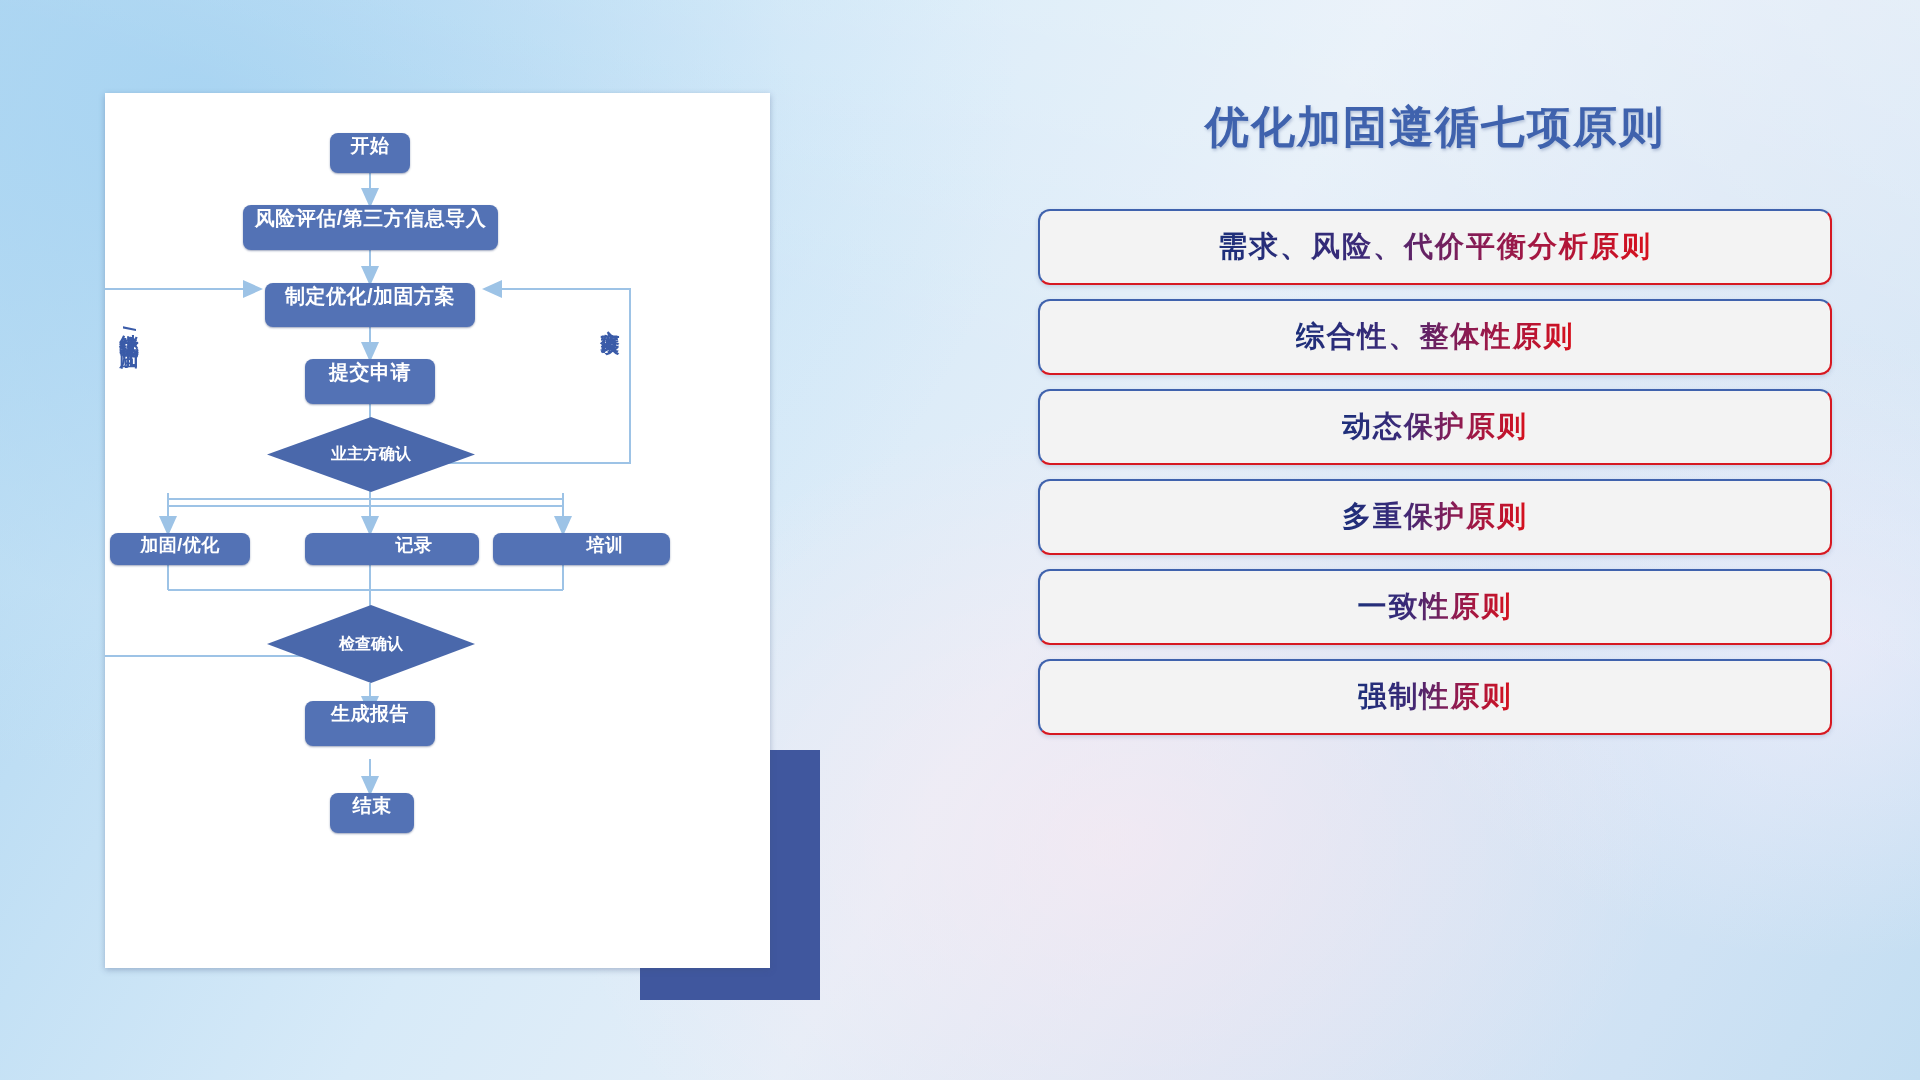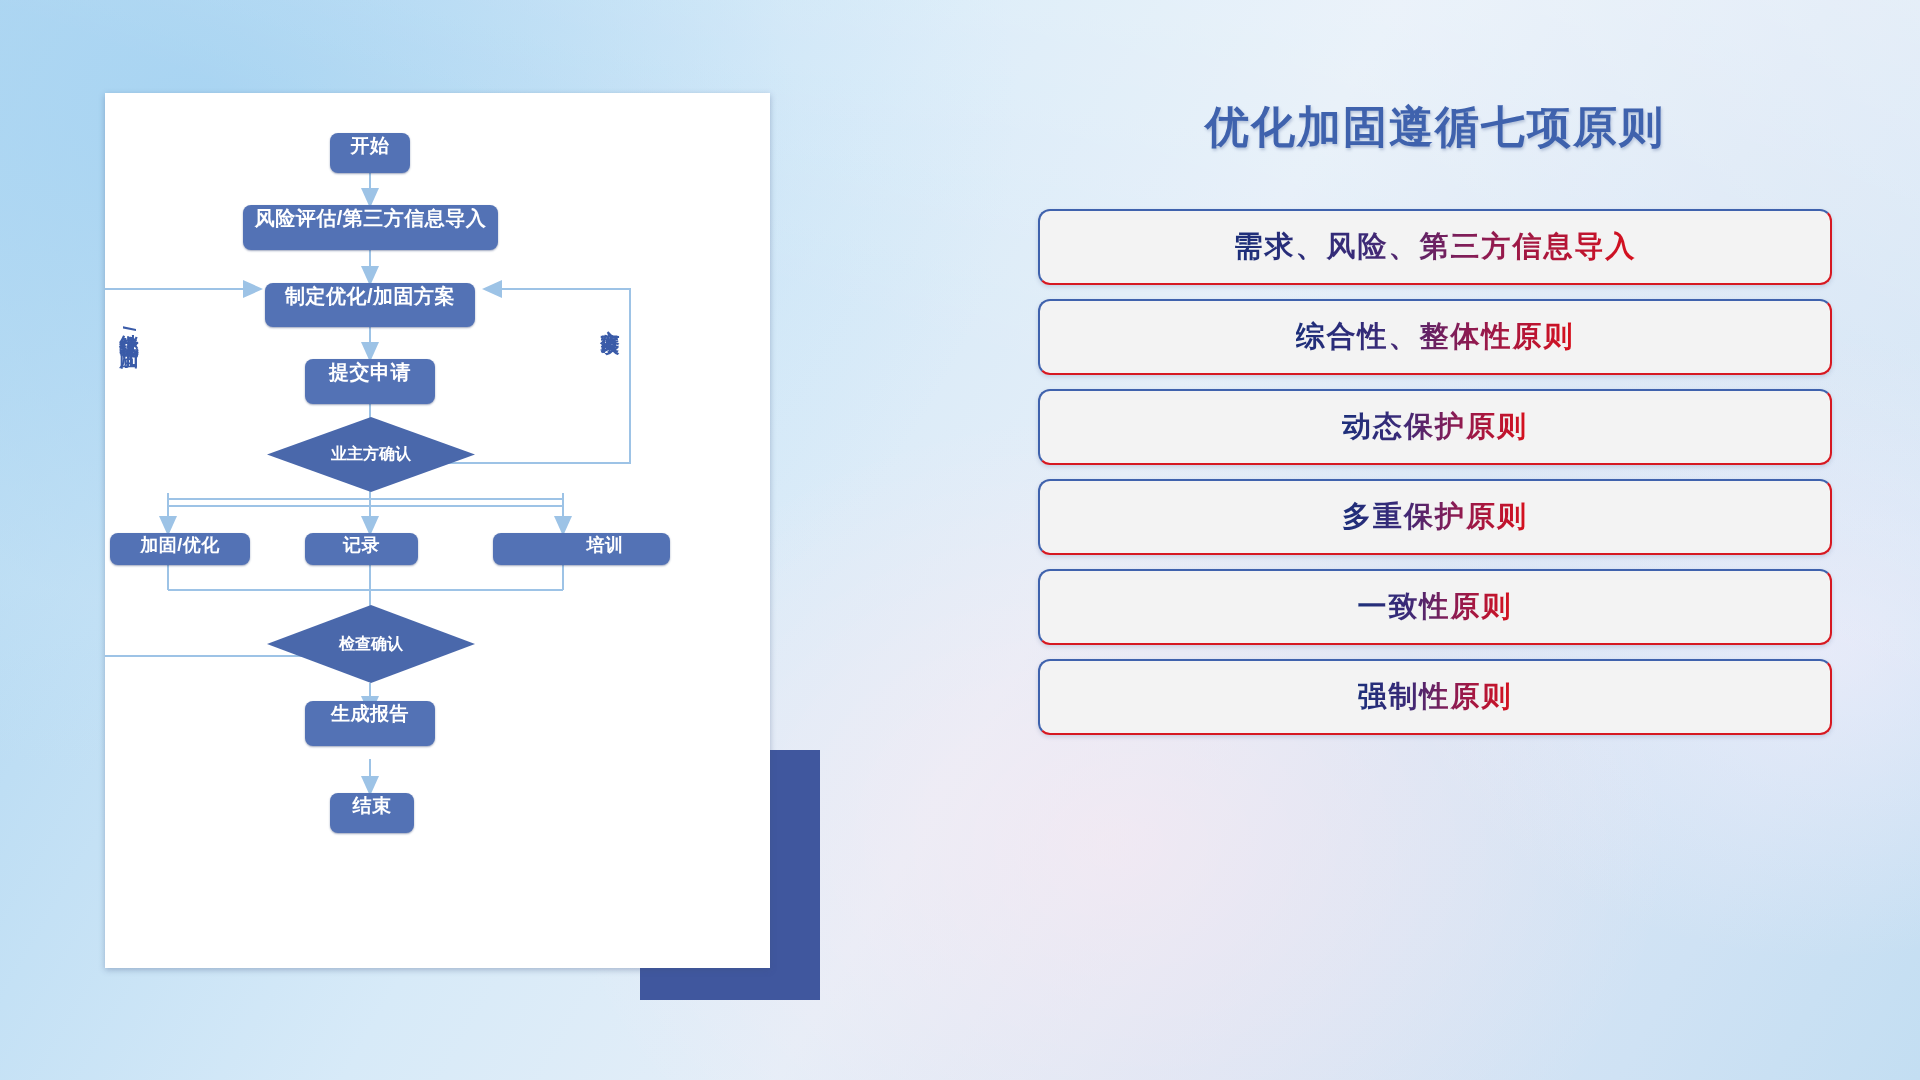--- a/index.html
+++ b/index.html
@@ -173,21 +173,21 @@
   </div>
 
   <div class="diamond" style="left:162px;top:324px;width:208px;height:75px;font-size:16px;">
     <span>业主方确认</span>
   </div>
 
   <div class="node" style="left:5px;top:440px;width:140px;height:32px;font-size:18px;">
     <span>加固/优化</span>
   </div>
 
-  <div class="node" style="left:200px;top:440px;width:113px;height:32px;font-size:18px;">
+  <div class="node" style="left:200px;top:440px;width:130px;height:32px;font-size:18px;padding-left:44px;">
     <span>记录</span>
   </div>
 
   <div class="node" style="left:388px;top:440px;width:130px;height:32px;font-size:18px;padding-left:47px;">
     <span>培训</span>
   </div>
 
   <div class="diamond" style="left:162px;top:512px;width:208px;height:78px;font-size:16px;">
     <span>检查确认</span>
   </div>
@@ -205,21 +205,21 @@
   <div class="vlabel" style="left:495px;top:222px;">方案修改</div>
 </div>
 
 <div id="right-col">
 
   <div id="principles-title">优化加固遵循七项原则</div>
 
   <div id="cards">
 
     <div class="pcard">
-      <span class="pcard-label">需求、风险、第三方信息导入</span>
+      <span class="pcard-label">需求、风险、代价平衡分析原则</span>
     </div>
 
     <div class="pcard">
       <span class="pcard-label">综合性、整体性原则</span>
     </div>
 
     <div class="pcard">
       <span class="pcard-label">动态保护原则</span>
     </div>
 

